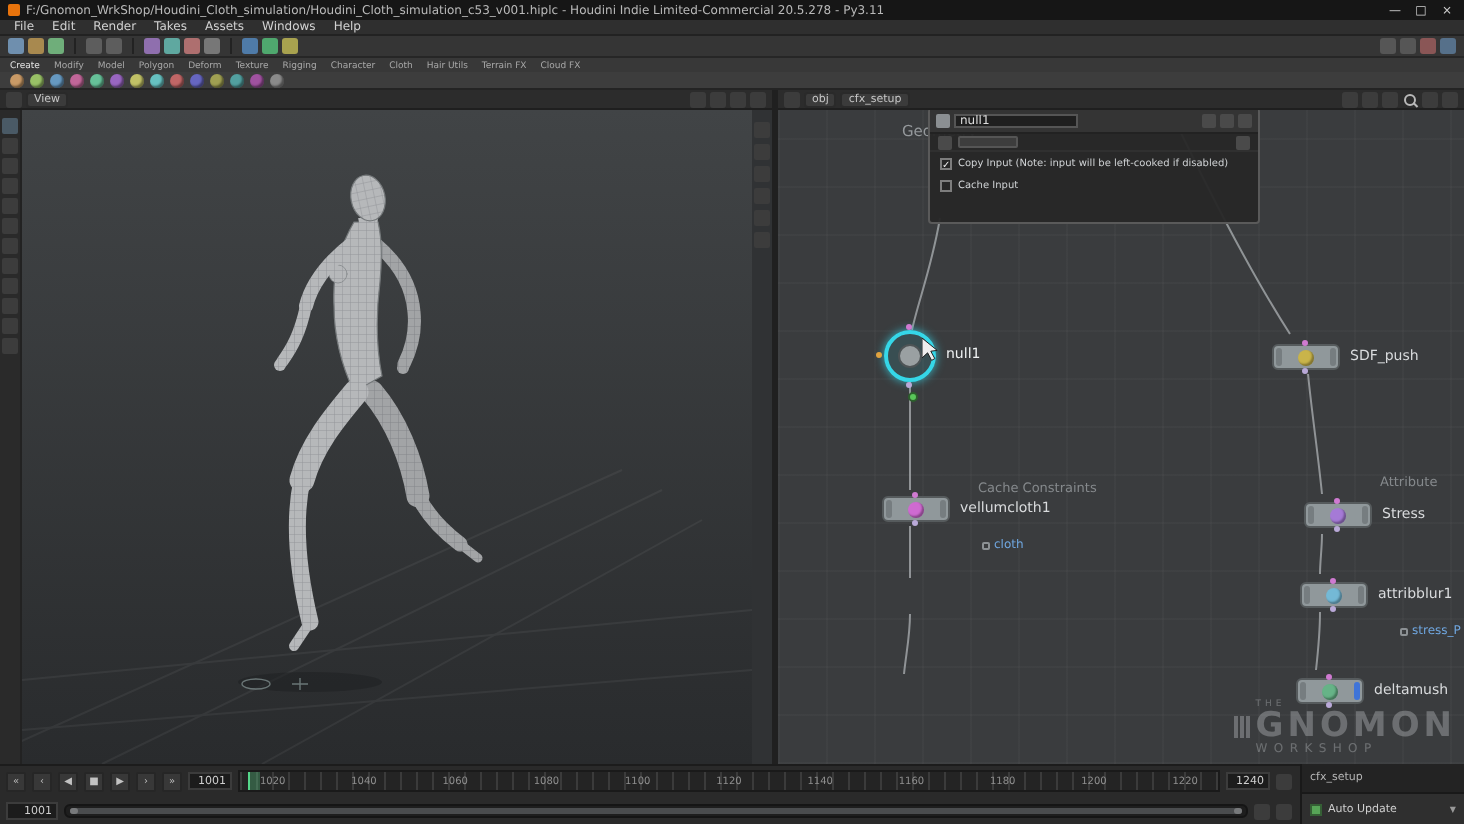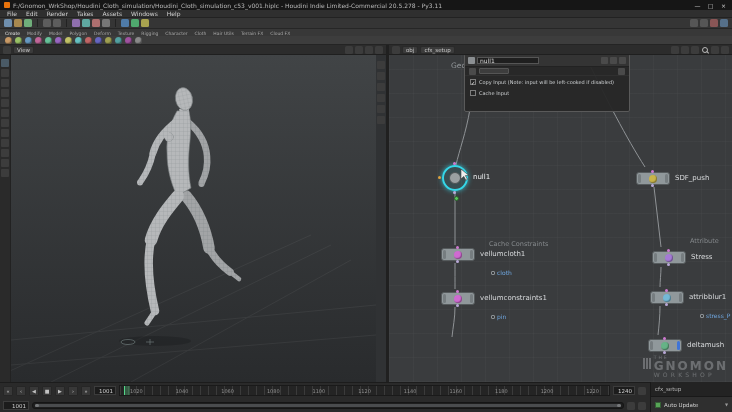--- a/index.html
+++ b/index.html
@@ -87,21 +87,21 @@
   .cblabel{font-size:5px;color:#cfd2d4;white-space:nowrap;overflow:hidden}
 
   .cursor{position:absolute;left:72px;top:114px;z-index:30}
 
   
   .watermark{position:absolute;right:4px;bottom:4px;z-index:20;opacity:.3;color:#dfe3e6;display:flex;gap:3px;align-items:flex-end}
   .wmbars{display:flex;gap:1px;padding-bottom:9px}
   .wmbars i{width:2px;height:11px;background:#dfe3e6;display:block}
   .wmtext{display:flex;flex-direction:column;align-items:flex-start;line-height:1}
   .wm-the{font-size:4.5px;letter-spacing:2px}
-  .wm-gnomon{font-size:12px;font-weight:bold;letter-spacing:2px}
+  .wm-gnomon{font-size:17px;font-weight:bold;letter-spacing:2px}
   .wm-workshop{font-size:6px;letter-spacing:3.2px}
 
   
   .playbar{height:30px;background:#2a2a2a;position:relative;border-top:1px solid #1c1c1c}
   .prow{height:15px;display:flex;align-items:center;gap:3px;padding:0 86px 0 3px}
   .tbt{width:10px;height:10px;background:#383838;border:1px solid #262626;color:#c2c2c2;font-size:5px;display:flex;align-items:center;justify-content:center;border-radius:1px;flex:none}
   .ffield{min-width:22px;height:9px;background:#1c1c1c;border:1px solid #3c3c3c;color:#cfcfcf;font-size:5.5px;display:flex;align-items:center;justify-content:flex-end;padding:0 2px;flex:none}
   .ruler{flex:1;height:11px;background:#242424;border:1px solid #1a1a1a;position:relative;
     background-image:repeating-linear-gradient(90deg,#3b3b3b 0 1px,transparent 1px 8px)}
   .rlabels{position:absolute;inset:0;display:flex;justify-content:space-between;align-items:center;padding:0 10px;font-size:5px;color:#8f8f8f}
@@ -336,34 +336,20 @@
             </div>
           <span class="ndot t"></span>
           <span class="ndot b"></span>
           <span class="nlabel">vellumcloth1</span>
           <span class="ntag">
               <i></i>
               <span>cloth</span>
             </span>
         </div>
 
-        <div class="node" style="left:52px;top:237px">
-          <div class="nbody">
-              <span class="fl"></span>
-              <span class="nicon" style="background:#cf6ad1"></span>
-              <span class="fr"></span>
-            </div>
-          <span class="ndot t"></span>
-          <span class="ndot b"></span>
-          <span class="nlabel">vellumconstraints1</span>
-          <span class="ntag">
-              <i></i>
-              <span>pin</span>
-            </span>
-        </div>
 
 
         <div class="node" style="left:247px;top:117px">
           <div class="nbody">
               <span class="fl"></span>
               <span class="nicon" style="background:#c9b44a"></span>
               <span class="fr"></span>
             </div>
           <span class="ndot t"></span>
           <span class="ndot b"></span>

